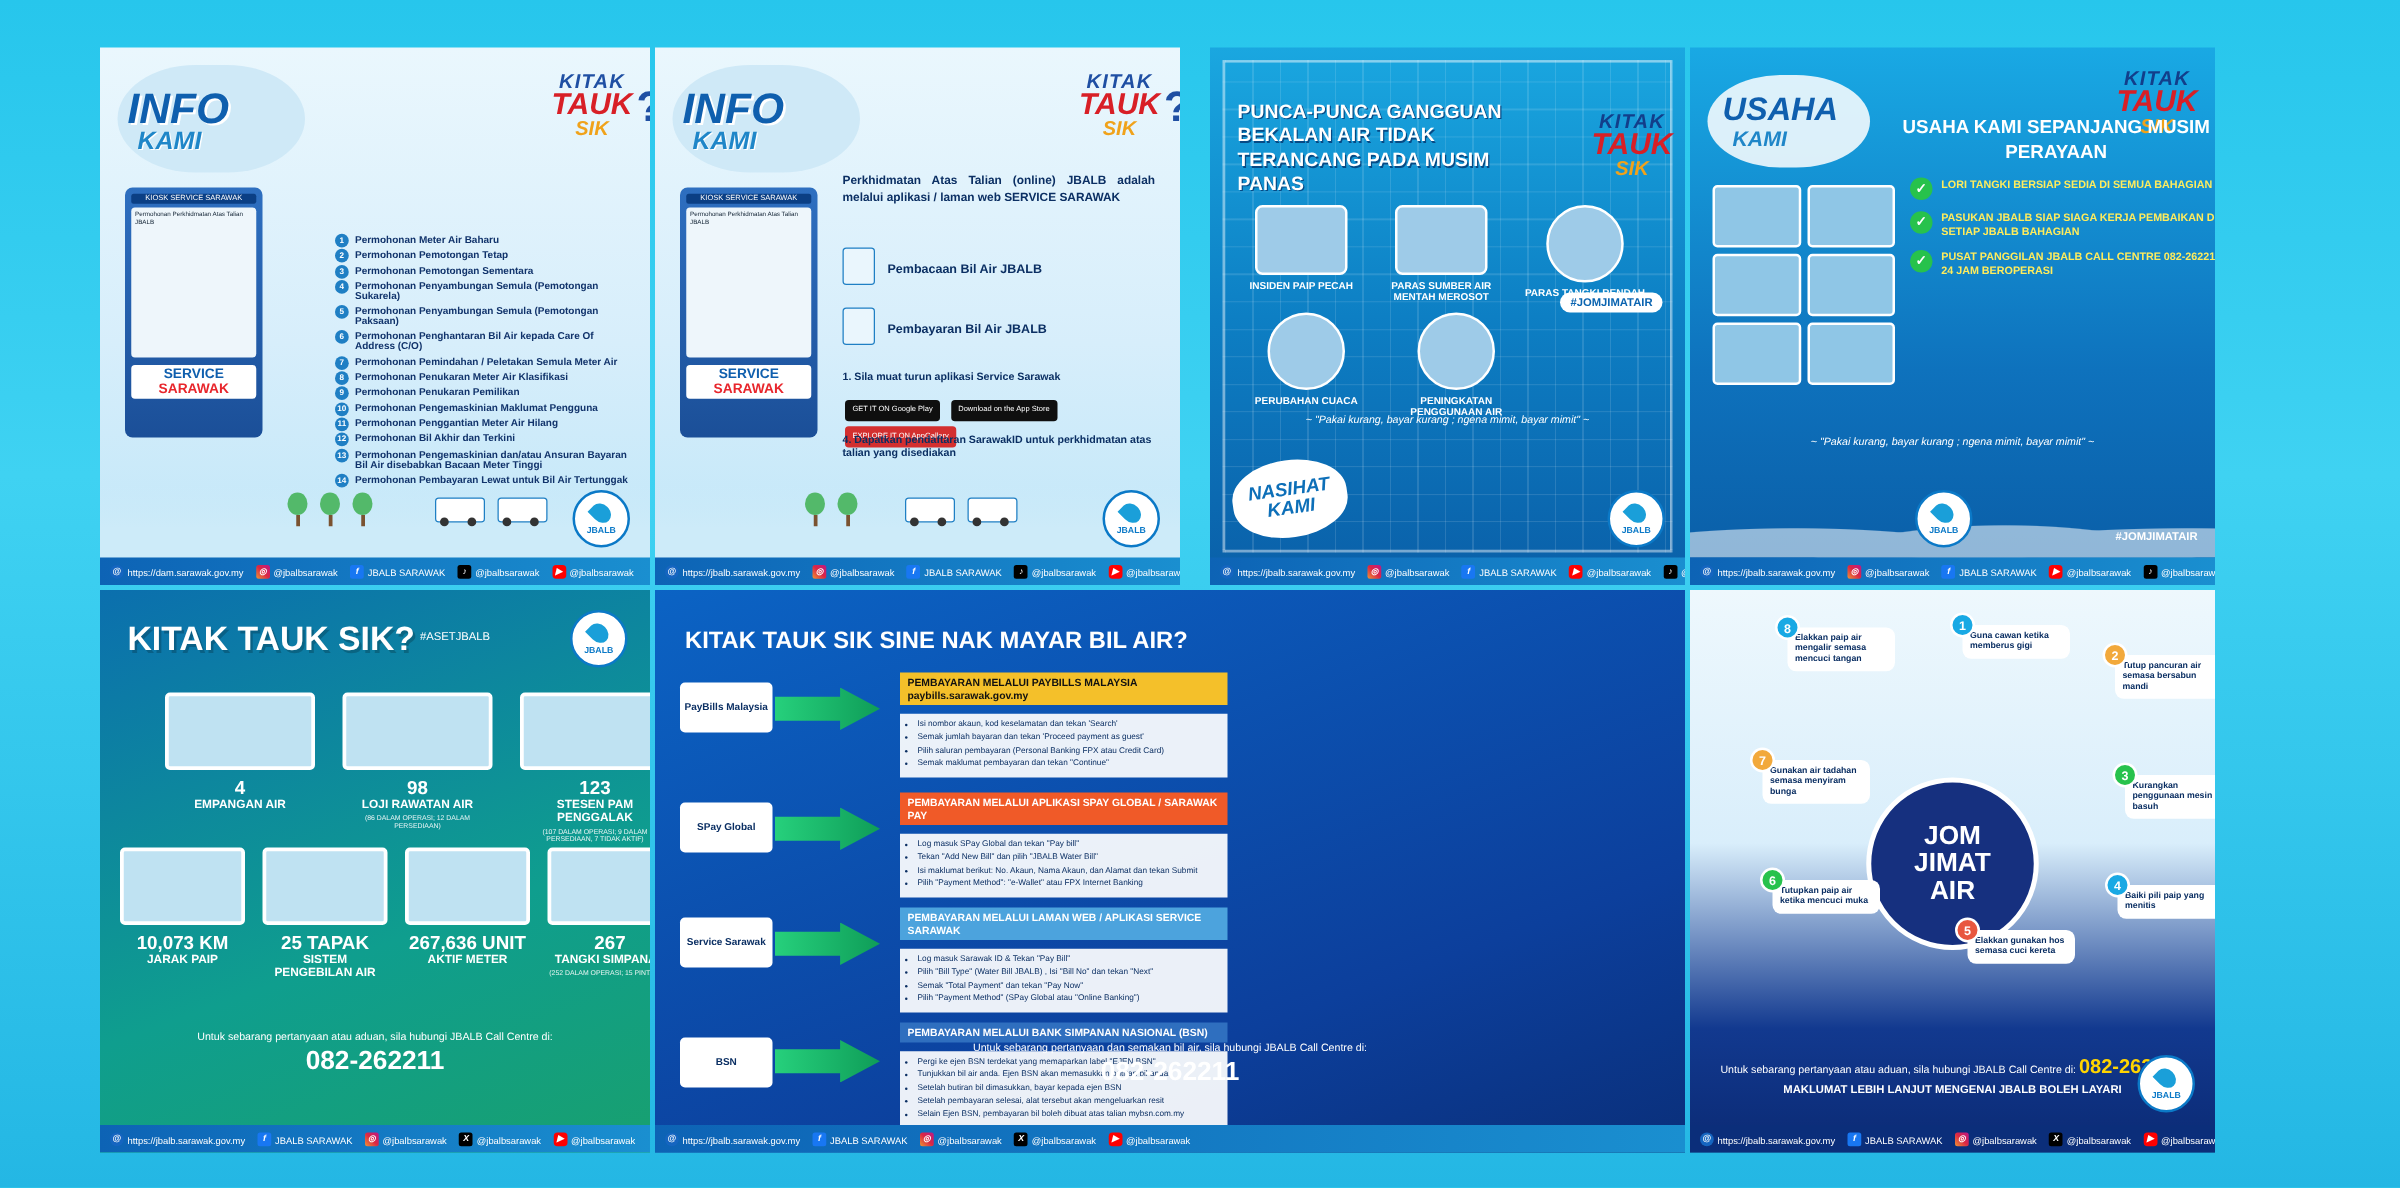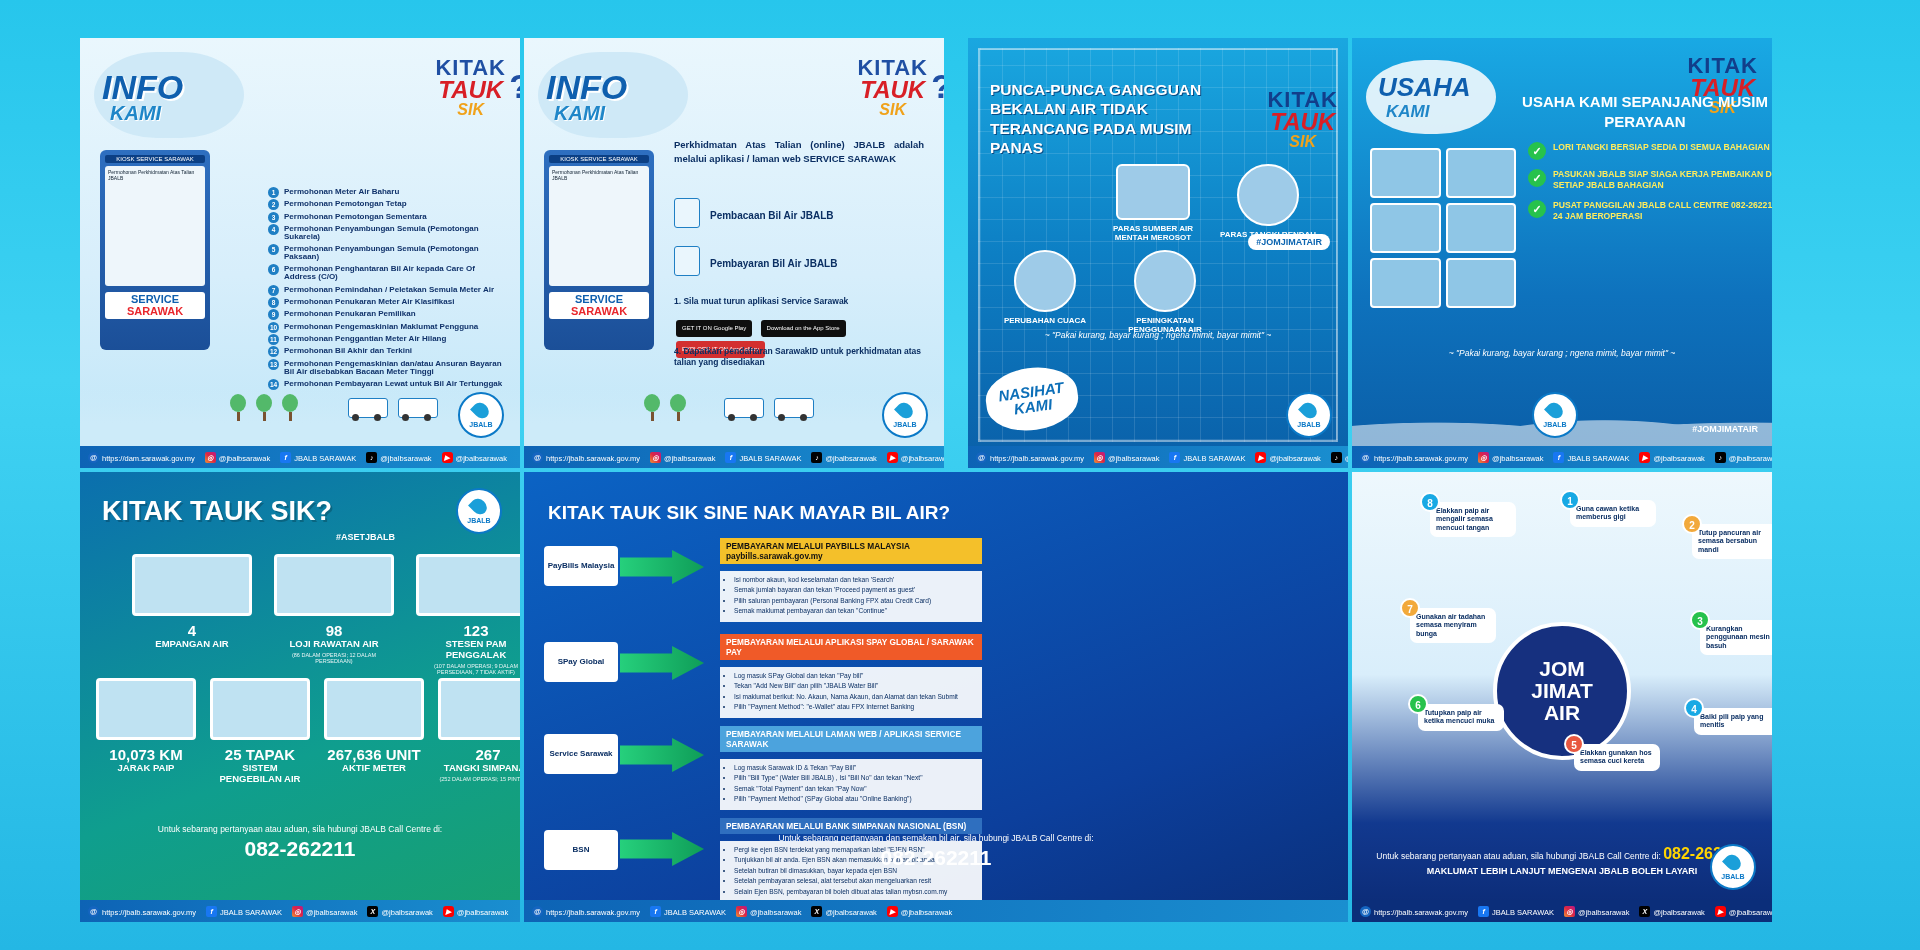--- a/index.html
+++ b/index.html
@@ -23,21 +23,21 @@
     grid-template-rows: 430px 450px;
     gap:4px;
   }
   .panel { position:relative; overflow:hidden; background:#fff; }
 
   
   .kitak {
     position:absolute; font-weight:bold; line-height:0.95;
     font-family:"Liberation Sans", sans-serif;
   }
-  .kitak .k1 { color:#1f4fa3; font-size:22px; letter-spacing:1px; }
+  .kitak .k1 { color:#1f4fa3; font-size:16px; letter-spacing:1px; font-style:italic;}
   .kitak .k2 { color:#d81f26; font-size:24px; font-style:italic;}
   .kitak .k3 { color:#f0a21a; font-size:16px; font-style:italic;}
   .qmark { color:#1f4fa3; font-size:34px; font-weight:bold; }
 
   .socialbar {
     position:absolute; left:0; right:0; bottom:0; height:22px;
     background:linear-gradient(90deg,#0d63b5,#1a8fd0);
     display:flex; align-items:center; gap:10px;
     padding:0 8px; color:#fff; font-size:7.5px;
   }
@@ -251,21 +251,21 @@
     opacity:.55;
   }
 
   
   .p5{ background:linear-gradient(160deg,#0b6fae,#0f9e8e 60%,#18a06f); color:#fff;}
   .p5-title{
     position:absolute;left:22px;top:24px;font-size:27px;font-weight:bold;color:#fff;
     text-shadow:2px 2px 0 rgba(0,0,0,.2);
   }
   .p5-tag{
-    position:absolute;left:256px;top:32px;font-size:9px;font-weight:bold;color:#fff;margin-top:28px;
+    position:absolute;left:256px;top:32px;font-size:9px;font-weight:normal;color:#fff;
   }
   .p5-row{ position:absolute; display:flex; gap:22px; }
   .p5-card{ width:120px; text-align:center; }
   .p5-card .img{
     width:120px;height:62px;background:#bfe2f2;border:3px solid #fff;border-radius:4px;
   }
   .p5-card .num{ font-size:15px;font-weight:bold;margin-top:6px;}
   .p5-card .lab{ font-size:9.5px;font-weight:bold;line-height:1.15;}
   .p5-card .sub{ font-size:5.5px;margin-top:2px;opacity:.9;}
   .p5-contact{
@@ -506,20 +506,24 @@
   <div class="panel p3">
     <div class="p3-grid"></div>
     <div class="p3-title">PUNCA-PUNCA GANGGUAN BEKALAN AIR TIDAK TERANCANG PADA MUSIM PANAS</div>
 
     <div class="kitak" style="right:10px;top:52px;text-align:center;">
       <div class="k1" style="color:#123e8a">KITAK</div>
       <div class="k2">TAUK</div>
       <div class="k3">SIK</div>
     </div>
 
+    <div class="p3-cell" style="left:18px;top:126px;">
+      <div class="ph"></div>
+      <div class="cap">INSIDEN PAIP PECAH</div>
+    </div>
     <div class="p3-cell" style="left:130px;top:126px;">
       <div class="ph"></div>
       <div class="cap">PARAS SUMBER AIR MENTAH MEROSOT</div>
     </div>
     <div class="p3-cell" style="left:250px;top:126px;width:100px;">
       <div class="ph" style="width:62px;height:62px;border-radius:50%;"></div>
       <div class="cap">PARAS TANGKI RENDAH</div>
     </div>
     <div class="p3-cell" style="left:22px;top:212px;">
       <div class="ph" style="width:62px;height:62px;border-radius:50%;"></div>

